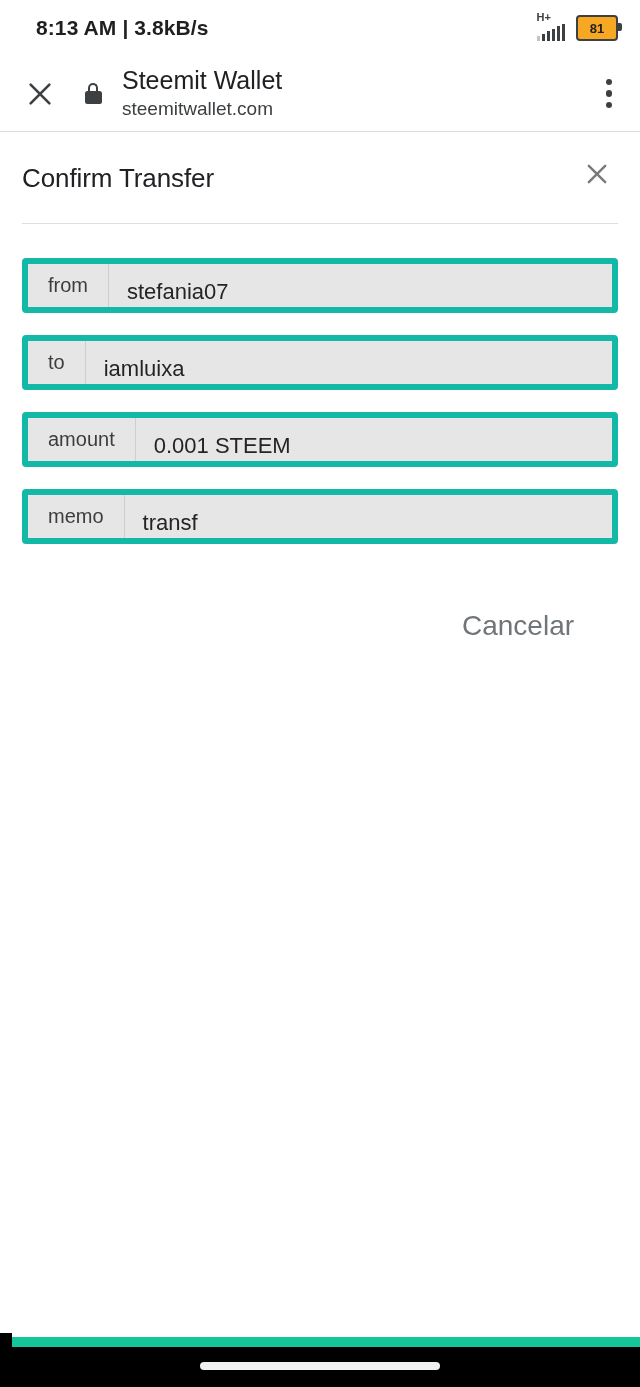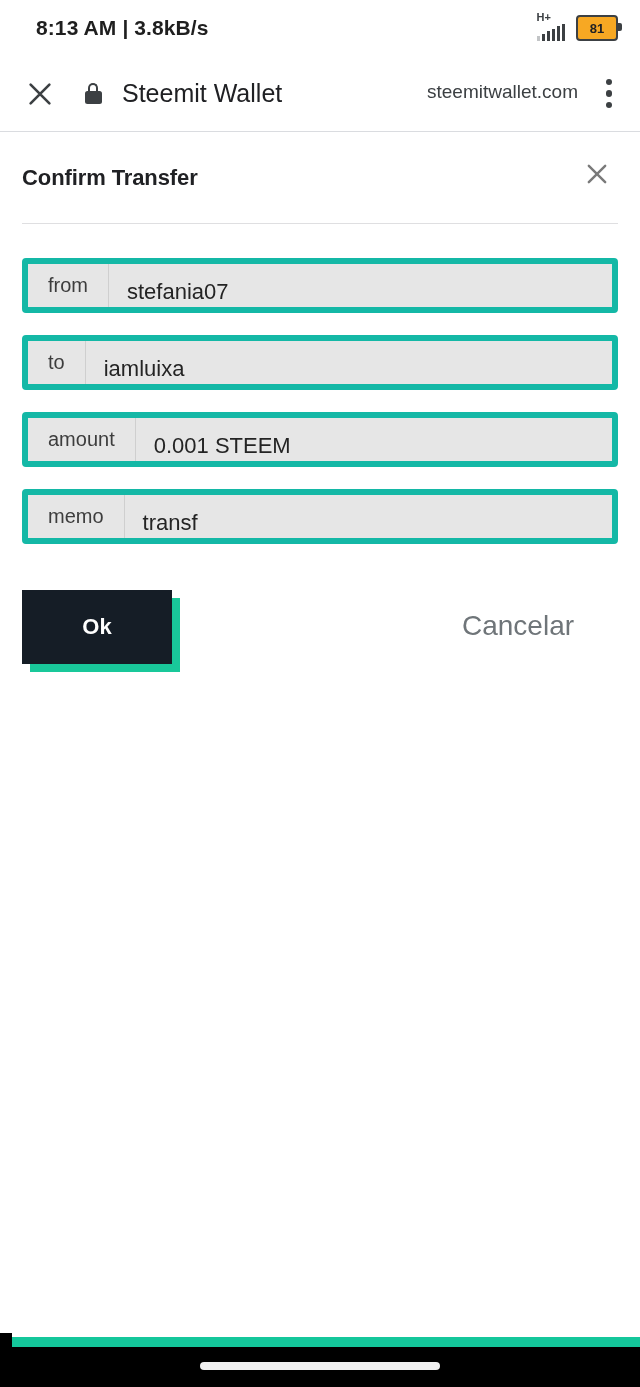--- a/index.html
+++ b/index.html
@@ -150,21 +150,21 @@
     height: 11px;
     border: 2.6px solid #3c4043;
     border-bottom: none;
     border-radius: 6px 6px 0 0;
   }
   .tb-titles {
     flex: 1 1 auto;
     min-width: 0;
     margin-left: 10px;
     display: flex;
-    flex-direction: row;
+    flex-direction: column;
     justify-content: space-between;
   }
   .tb-title {
     font-size: 25px;
     color: #202124;
     line-height: 1.18;
     white-space: nowrap;
   }
   .tb-url {
     font-size: 19px;
@@ -201,22 +201,22 @@
   }
 
   .dlg-head {
     position: relative;
     height: 90px;
     padding: 0 22px;
     display: flex;
     align-items: center;
   }
   .dlg-title {
-    font-size: 22px;
-    font-weight: bold;
+    font-size: 26px;
+    font-weight: normal;
     color: #202124;
     letter-spacing: -0.1px;
   }
   .dlg-x {
     position: absolute;
     right: 18px;
     top: 16px;
     width: 50px;
     height: 50px;
     display: flex;
@@ -425,24 +425,20 @@
         <div class="field-label">amount</div>
         <div class="field-value">0.001 STEEM</div>
       </div>
       <div class="field">
         <div class="field-label">memo</div>
         <div class="field-value">transf</div>
       </div>
     </div>
 
     <div class="actions">
-      <div class="ok-wrap">
-        <div class="ok-shadow"></div>
-        <button class="ok-btn">Ok</button>
-      </div>
       <div class="cancel-link">Cancelar</div>
     </div>
 
   </div>
 
   <div class="bottom-accent"></div>
   <div class="nav-corner"></div>
   <div class="nav-bar">
     <div class="nav-pill"></div>
   </div>

